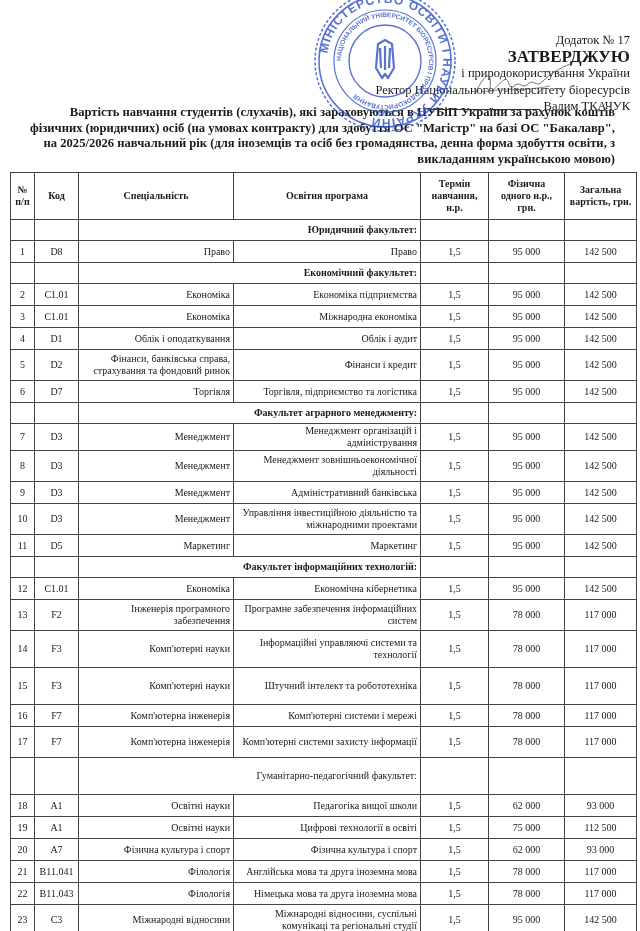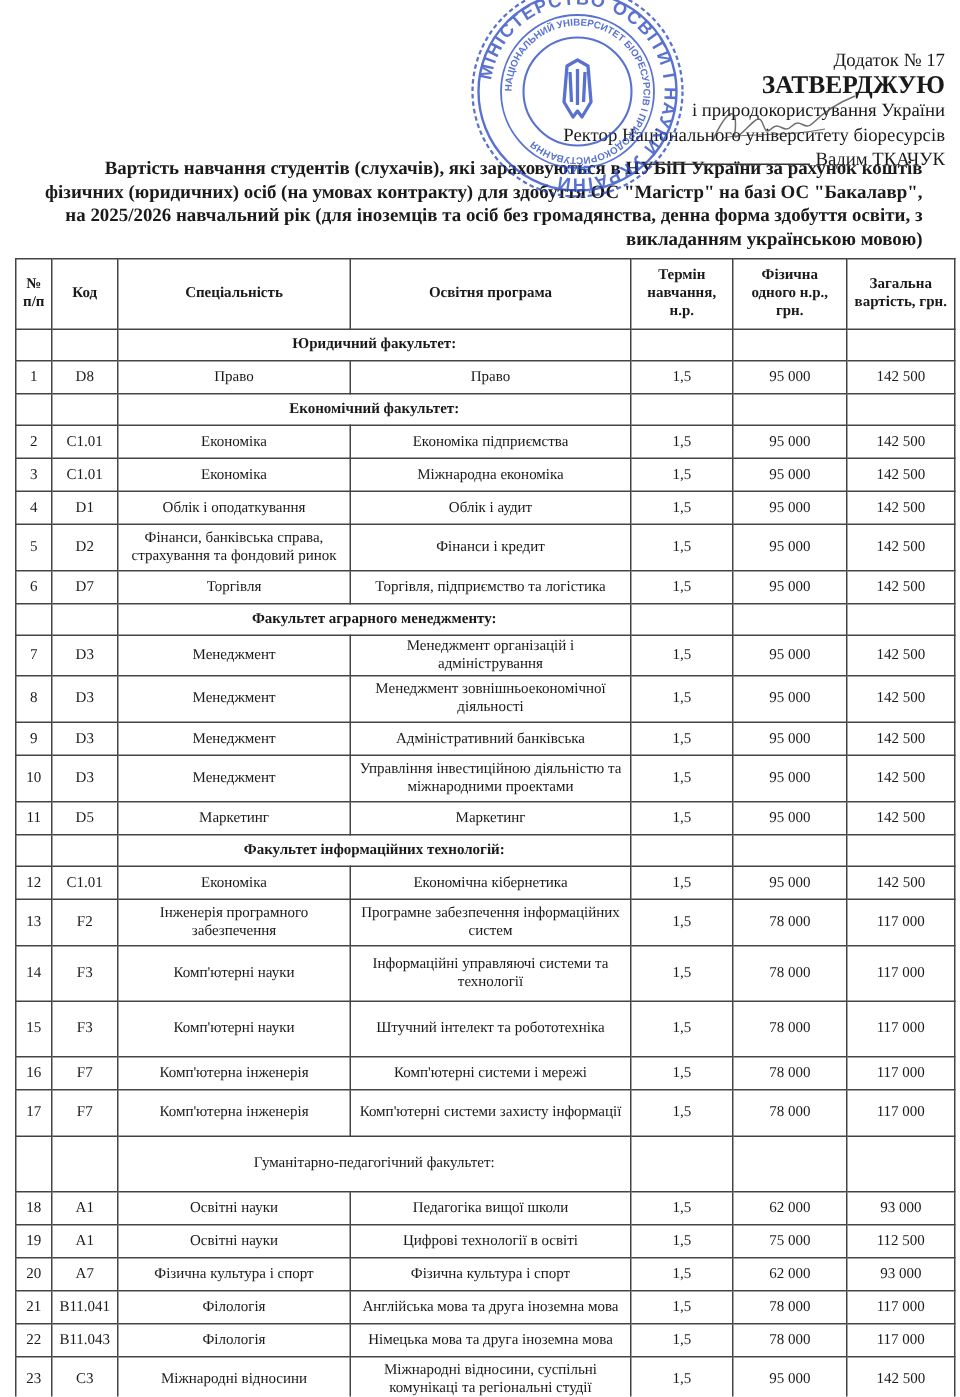--- a/index.html
+++ b/index.html
@@ -32,21 +32,21 @@
       position: absolute; left: 10px; top: 172px; width: 626px;
       border-collapse: collapse; table-layout: fixed; z-index: 1;
       font-size: 10px;
     }
     table.fees td, table.fees th {
       border: 1px solid #444; padding: 1px 3px; vertical-align: middle;
       line-height: 12px;
     }
     table.fees th { font-weight: bold; font-size: 10px; text-align: center; height: 44px; }
     .c { text-align: center; }
-    .l { text-align: center; }
+    .l { text-align: right; }
     .fac td { height: 18px; }
     .fac .facname { font-weight: bold; }
     .row1 td { height: 19px; }
     .row2 td { height: 28px; }
     .tall td { height: 34px; }
   </style>
 </head>
 <body>
 
 <div class="approval">

